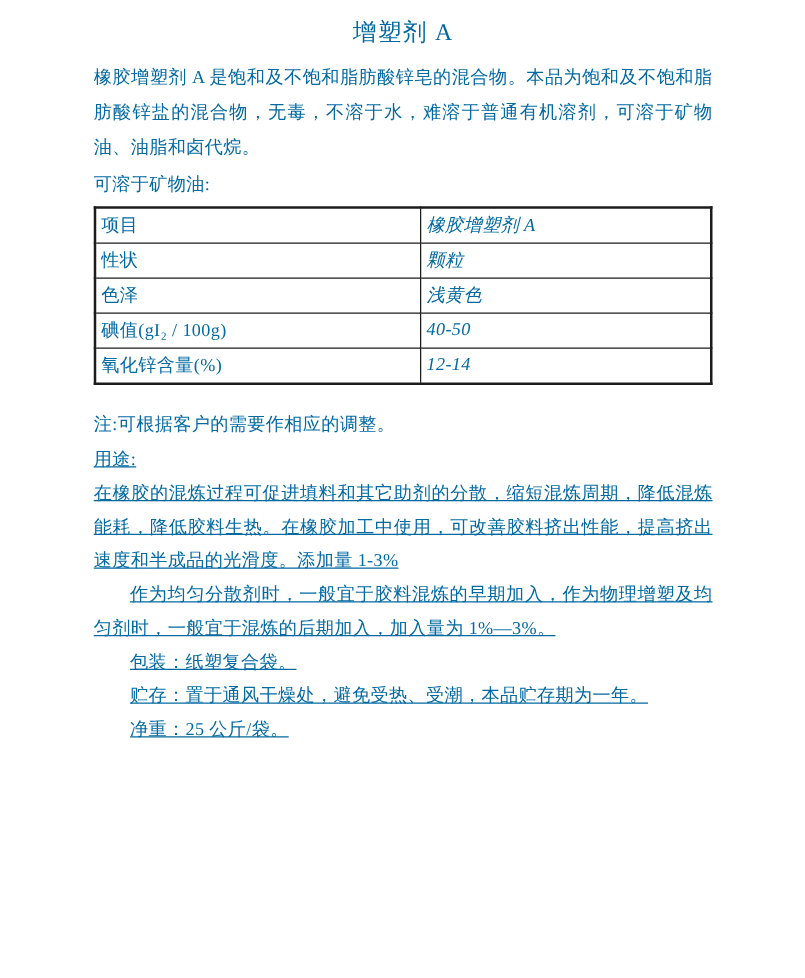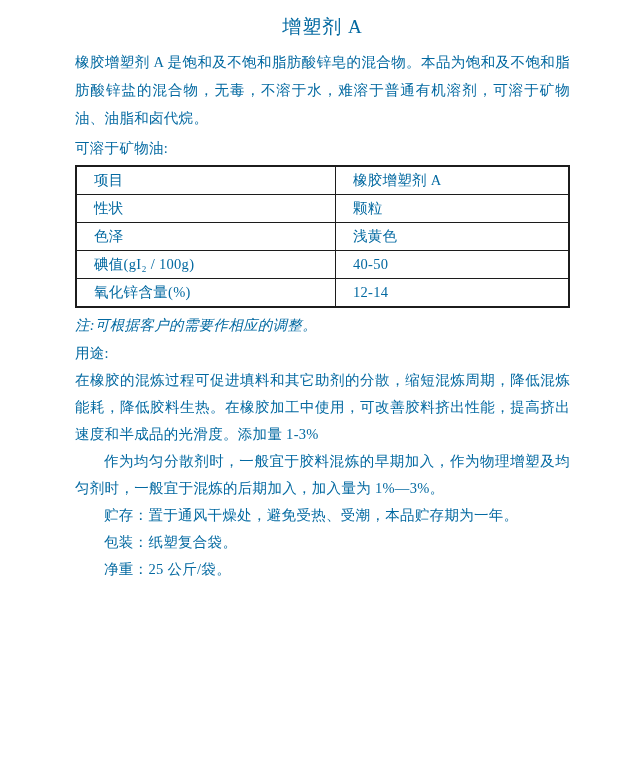--- a/index.html
+++ b/index.html
@@ -14,28 +14,28 @@
     letter-spacing:1px;line-height:26px;
   }
   p{margin:0;text-align:justify;letter-spacing:0.3px;}
   .intro{line-height:28px;margin-top:6px;}
   .section-label{line-height:28px;margin-top:2px;}
   table.spec{
     border-collapse:collapse;width:100%;table-layout:fixed;
     margin:3px 0 0 0;border:2px solid #1c1c1c;
   }
   table.spec td{
-    border:1px solid #1c1c1c;height:27px;padding:0 17px;
+    border:1px solid #1c1c1c;height:27px;padding:0 4px;
     font-size:14.5px;letter-spacing:0.3px;vertical-align:middle;
   }
   td.c1{width:53%;}
-  td.c2{width:47%;}
-  .note{line-height:27px;margin-top:4px;font-style:italic;}
+  td.c2{width:47%;font-style:italic;}
+  .note{line-height:27px;margin-top:19px;}
   .usage-label{line-height:27px;margin-top:1px;}
-  .usage p{line-height:27px;}
+  .usage p{line-height:27px;text-decoration:underline;}
   .indent{text-indent:2em;}
 </style>
 </head>
 <body>
 
 <div class="page">
 
   <h1 class="title">增塑剂 A</h1>
 
   <p class="intro">橡胶增塑剂 A 是饱和及不饱和脂肪酸锌皂的混合物。本品为饱和及不饱和脂肪酸锌盐的混合物，无毒，不溶于水，难溶于普通有机溶剂，可溶于矿物油、油脂和卤代烷。</p>
@@ -66,18 +66,18 @@
       </tr>
     </tbody>
   </table>
 
   <p class="note">注:可根据客户的需要作相应的调整。</p>
 
   <div class="usage">
     <p class="usage-label">用途:</p>
     <p>在橡胶的混炼过程可促进填料和其它助剂的分散，缩短混炼周期，降低混炼能耗，降低胶料生热。在橡胶加工中使用，可改善胶料挤出性能，提高挤出速度和半成品的光滑度。添加量 1-3%</p>
     <p class="indent">作为均匀分散剂时，一般宜于胶料混炼的早期加入，作为物理增塑及均匀剂时，一般宜于混炼的后期加入，加入量为 1%—3%。</p>
+    <p class="indent">包装：纸塑复合袋。</p>
     <p class="indent">贮存：置于通风干燥处，避免受热、受潮，本品贮存期为一年。</p>
-    <p class="indent">包装：纸塑复合袋。</p>
     <p class="indent">净重：25 公斤/袋。</p>
   </div>
 
 </div>
 
 </body></html>

